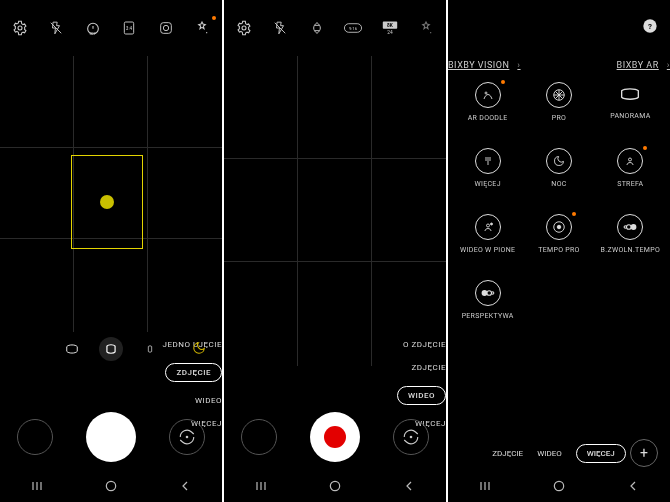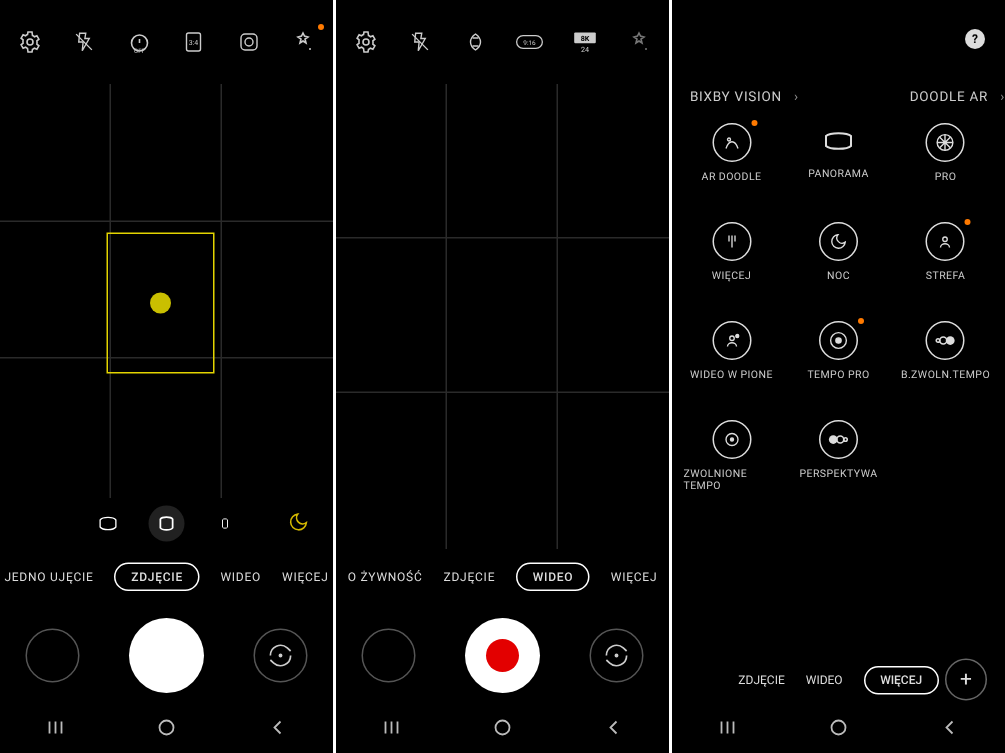--- a/index.html
+++ b/index.html
@@ -84,26 +84,27 @@
   }
   .zoom-item { width:18px; height:18px; display:flex; align-items:center; justify-content:center; }
   .zoom-item.active {
     width:24px; height:24px;
     border-radius:50%;
     background:#7a7a7a44;
   }
   
   .mode-row {
     display:flex;
-    align-items:center;
+    align-items:flex-end;
     justify-content:center;
     gap:14px;
     height:36px;
     font-size:8px;
     letter-spacing:0.5px;
+    flex-direction:column;
   }
   .mode-item { color:#ddd; white-space:nowrap; }
   .mode-item.active {
     border:1px solid #fff;
     border-radius:14px;
     padding:4px 10px;
     font-weight:500;
   }
   
   .shutter-row {
@@ -146,25 +147,26 @@
   .s3-top {
     display:flex;
     justify-content:flex-end;
     padding:8px 12px;
     height:40px;
     align-items:center;
   }
   .s3-headers {
     display:flex;
     gap:74px;
-    justify-content:flex-end;
+    justify-content:space-between;
     padding:4px 0 12px;
     font-size:9px;
     letter-spacing:0.5px;
     color:#ccc;
+    text-decoration:underline;
   }
   .s3-headers .hdr { display:flex; align-items:center; gap:8px;}
   .mode-grid {
     flex:1;
     display:grid;
     grid-template-columns: repeat(3, 1fr);
     grid-auto-rows: 60px;
     gap:6px 0;
     padding:0 4px;
   }
@@ -178,21 +180,21 @@
   .mode-cell .mc-icon {
     width:24px; height:24px;
     border:1.5px solid #ddd;
     border-radius:50%;
     display:flex; align-items:center; justify-content:center;
     position:relative;
   }
   .mode-cell .mc-label {
     font-size:7px;
     color:#ccc;
-    text-align:left;
+    text-align:right;
     letter-spacing:0.3px;
     line-height:1.2;
     max-width:64px;
   }
   .mode-cell .dot {
     position:absolute; top:-3px; right:-5px;
     width:4px; height:4px; border-radius:50%; background:#ff7a00;
   }
   .plus-btn {
     width:26px; height:26px;
@@ -378,21 +380,21 @@
     </div>
 
     <div class="viewfinder">
       <div class="gridline-h" style="top:33%"></div>
       <div class="gridline-h" style="top:66%"></div>
       <div class="gridline-v" style="left:33%"></div>
       <div class="gridline-v" style="left:66%"></div>
     </div>
 
     <div class="mode-row">
-      <span class="mode-item">O ŻYWNOŚĆ</span>
+      <span class="mode-item">O ZDJĘCIE</span>
       <span class="mode-item">ZDJĘCIE</span>
       <span class="mode-item active">WIDEO</span>
       <span class="mode-item">WIĘCEJ</span>
     </div>
 
     <div class="shutter-row">
       <div class="thumb"></div>
       <div class="shutter video">
           <div class="inner"></div>
         </div>
@@ -435,52 +437,52 @@
           </svg>
       </div>
     </div>
 
     <div class="s3-headers">
       <div class="hdr">
         <span>BIXBY VISION</span>
         <span class="chev">›</span>
       </div>
       <div class="hdr">
-        <span>DOODLE AR</span>
+        <span>BIXBY AR</span>
         <span class="chev">›</span>
       </div>
     </div>
 
     <div class="mode-grid">
       <div class="mode-cell">
         <div class="mc-icon">
             <svg width="12" height="12" viewBox="0 0 24 24" fill="none" stroke="#ddd" stroke-width="1.8">
               <path d="M4 20c4-12 12-12 16 0"></path>
               <circle cx="8" cy="8" r="2"></circle>
             </svg>
             <div class="dot"></div>
           </div>
         <div class="mc-label">AR DOODLE</div>
       </div>
       <div class="mode-cell">
+        <div class="mc-icon">
+            <svg width="14" height="14" viewBox="0 0 24 24" fill="none" stroke="#ddd" stroke-width="1.6">
+              <circle cx="12" cy="12" r="9"></circle>
+              <path d="M12 3v18M3 12h18M6 6l12 12M18 6L6 18"></path>
+            </svg>
+          </div>
+        <div class="mc-label">PRO</div>
+      </div>
+      <div class="mode-cell">
         <div class="mc-icon" style="border:none;">
             <svg width="20" height="14" viewBox="0 0 24 16" fill="none" stroke="#ddd" stroke-width="1.6">
               <path d="M2 4c3-3 17-3 20 0v8c-3 3-17 3-20 0z"></path>
             </svg>
           </div>
         <div class="mc-label">PANORAMA</div>
-      </div>
-      <div class="mode-cell">
-        <div class="mc-icon">
-            <svg width="14" height="14" viewBox="0 0 24 24" fill="none" stroke="#ddd" stroke-width="1.6">
-              <circle cx="12" cy="12" r="9"></circle>
-              <path d="M12 3v18M3 12h18M6 6l12 12M18 6L6 18"></path>
-            </svg>
-          </div>
-        <div class="mc-label">PRO</div>
       </div>
       <div class="mode-cell">
         <div class="mc-icon">
             <svg width="12" height="12" viewBox="0 0 24 24" fill="none" stroke="#ddd" stroke-width="1.8">
               <path d="M8 4v8M12 4v8M16 4v8M12 12v8"></path>
             </svg>
           </div>
         <div class="mc-label">WIĘCEJ</div>
       </div>
       <div class="mode-cell">
@@ -523,29 +525,20 @@
       </div>
       <div class="mode-cell">
         <div class="mc-icon">
             <svg width="14" height="10" viewBox="0 0 24 16" fill="none" stroke="#ddd" stroke-width="1.8">
               <circle cx="18" cy="8" r="5" fill="#ddd" stroke="none"></circle>
               <circle cx="10" cy="8" r="4"></circle>
               <circle cx="4" cy="8" r="2"></circle>
             </svg>
           </div>
         <div class="mc-label">B.ZWOLN.TEMPO</div>
-      </div>
-      <div class="mode-cell">
-        <div class="mc-icon">
-            <svg width="12" height="12" viewBox="0 0 24 24" fill="none" stroke="#ddd" stroke-width="1.8">
-              <circle cx="12" cy="12" r="8"></circle>
-              <circle cx="12" cy="12" r="2" fill="#ddd"></circle>
-            </svg>
-          </div>
-        <div class="mc-label">ZWOLNIONE TEMPO</div>
       </div>
       <div class="mode-cell">
         <div class="mc-icon">
             <svg width="14" height="10" viewBox="0 0 24 16" fill="none" stroke="#ddd" stroke-width="1.8">
               <circle cx="6" cy="8" r="5" fill="#ddd" stroke="none"></circle>
               <circle cx="14" cy="8" r="4"></circle>
               <circle cx="20" cy="8" r="2"></circle>
             </svg>
           </div>
         <div class="mc-label">PERSPEKTYWA</div>

